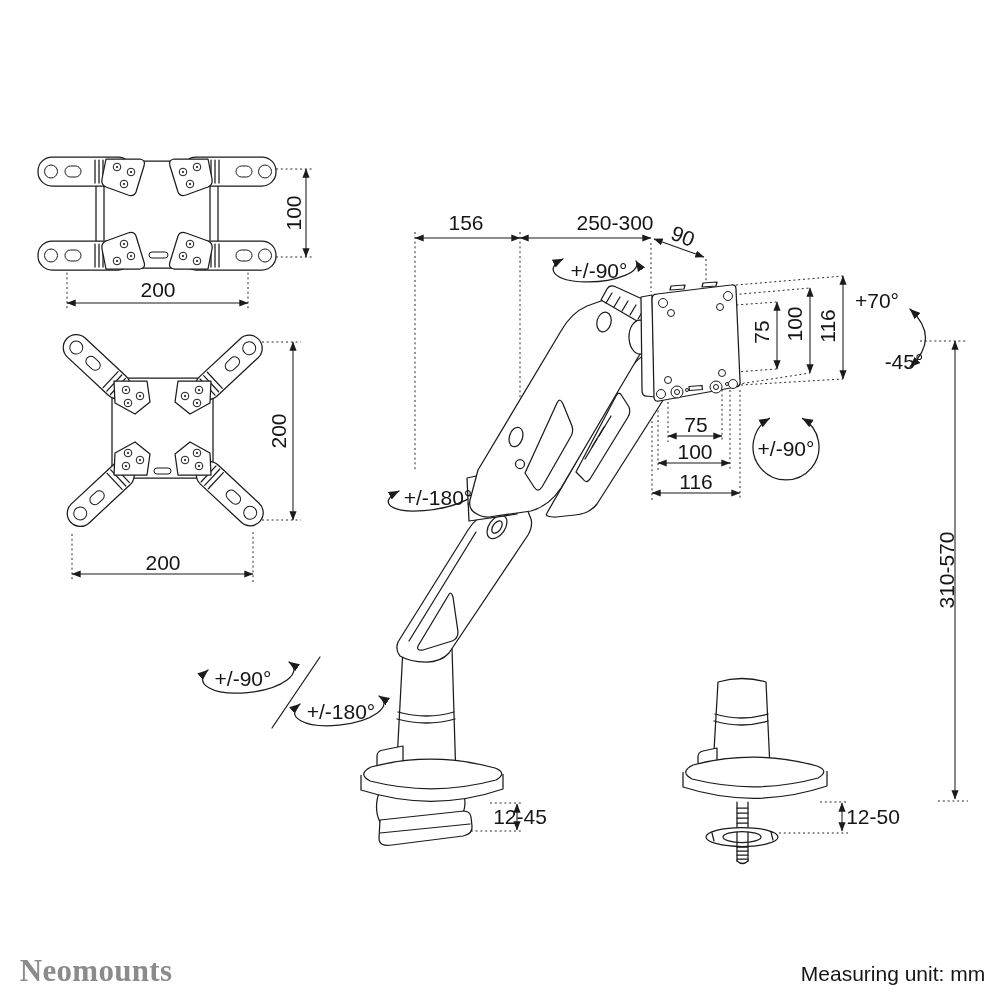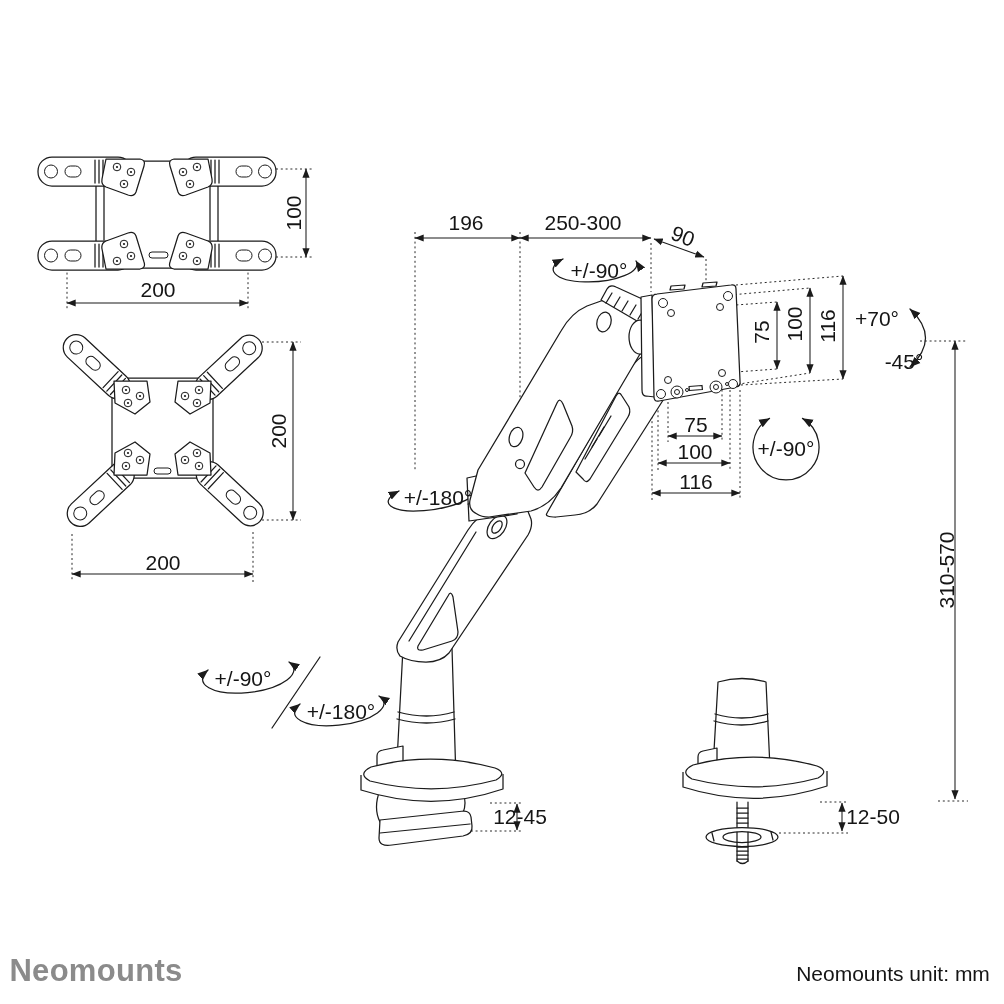--- a/index.html
+++ b/index.html
@@ -3,21 +3,21 @@
 <meta charset="utf-8">
 <style>
   html,body{margin:0;padding:0;background:#fff;}
   #canvas{position:relative;width:1004px;height:1004px;background:#ffffff;overflow:hidden;
           font-family:"Liberation Sans",sans-serif;}
   #art{position:absolute;left:0;top:0;}
   .lbl{position:absolute;transform:translate(-50%,-50%);font-size:21px;color:#151515;
        white-space:nowrap;line-height:1;}
   .r90{transform:translate(-50%,-50%) rotate(-90deg);}
   .r21{transform:translate(-50%,-50%) rotate(21deg);}
-  .logo{font-size:31px;font-weight:600;color:#8b8b8b;letter-spacing:.3px;}
+  .logo{font-size:31px;font-weight:600;color:#8b8b8b;letter-spacing:.3px;font-family:Liberation Serif, serif;}
   
   .ln{fill:none;stroke:#1b1b1b;stroke-width:1.25;stroke-linecap:round;stroke-linejoin:round;}
   .fw{fill:#ffffff;stroke:#1b1b1b;stroke-width:1.25;stroke-linejoin:round;}
   .dim{fill:none;stroke:#1b1b1b;stroke-width:1.05;}
   .dot{fill:none;stroke:#2a2a2a;stroke-width:1;stroke-dasharray:2 2.8;}
   .scr{fill:#ffffff;stroke:#1b1b1b;stroke-width:1;}
   .dk{fill:#1b1b1b;}
 </style>
 </head>
 <body>
@@ -296,40 +296,40 @@
     <path class="ln" d="M769.5,418.4 A33,33 0 1 0 802.5,418.4" marker-start="url(#arw)" marker-end="url(#arw)"></path>
     <path class="ln" d="M910,309 Q941,338 910,367" marker-start="url(#arw)" marker-end="url(#arw)"></path>
   </g>
 </svg>
 
 <div class="lbl r90" style="left:293px;top:213px">100</div>
 <div class="lbl" style="left:158px;top:289px">200</div>
 <div class="lbl r90" style="left:278px;top:431px">200</div>
 <div class="lbl" style="left:163px;top:562px">200</div>
 
-<div class="lbl" style="left:466px;top:222px">196</div>
-<div class="lbl" style="left:583px;top:222px">250-300</div>
+<div class="lbl" style="left:466px;top:222px">156</div>
+<div class="lbl" style="left:615px;top:222px">250-300</div>
 <div class="lbl r21" style="left:683px;top:236px">90</div>
 <div class="lbl" style="left:599px;top:270px">+/-90°</div>
 
 <div class="lbl r90" style="left:761px;top:332px">75</div>
 <div class="lbl r90" style="left:794px;top:324px">100</div>
 <div class="lbl r90" style="left:827px;top:326px">116</div>
-<div class="lbl" style="left:877px;top:318px">+70°</div>
+<div class="lbl" style="left:877px;top:300px">+70°</div>
 <div class="lbl" style="left:904px;top:361px">-45°</div>
 
 <div class="lbl" style="left:696px;top:424px">75</div>
 <div class="lbl" style="left:695px;top:451px">100</div>
 <div class="lbl" style="left:696px;top:481px">116</div>
 <div class="lbl" style="left:786px;top:448px">+/-90°</div>
 
 <div class="lbl r90" style="left:946px;top:570px">310-570</div>
 <div class="lbl" style="left:438px;top:497px">+/-180°</div>
 <div class="lbl" style="left:243px;top:678px">+/-90°</div>
 <div class="lbl" style="left:341px;top:711px">+/-180°</div>
 
 <div class="lbl" style="left:520px;top:816px">12-45</div>
 <div class="lbl" style="left:873px;top:816px">12-50</div>
 
 <div class="lbl logo" style="left:96px;top:970px">Neomounts</div>
-<div class="lbl" style="left:893px;top:973px">Neomounts unit: mm</div>
+<div class="lbl" style="left:893px;top:973px">Measuring unit: mm</div>
 
 </div>
 
 </body></html>

